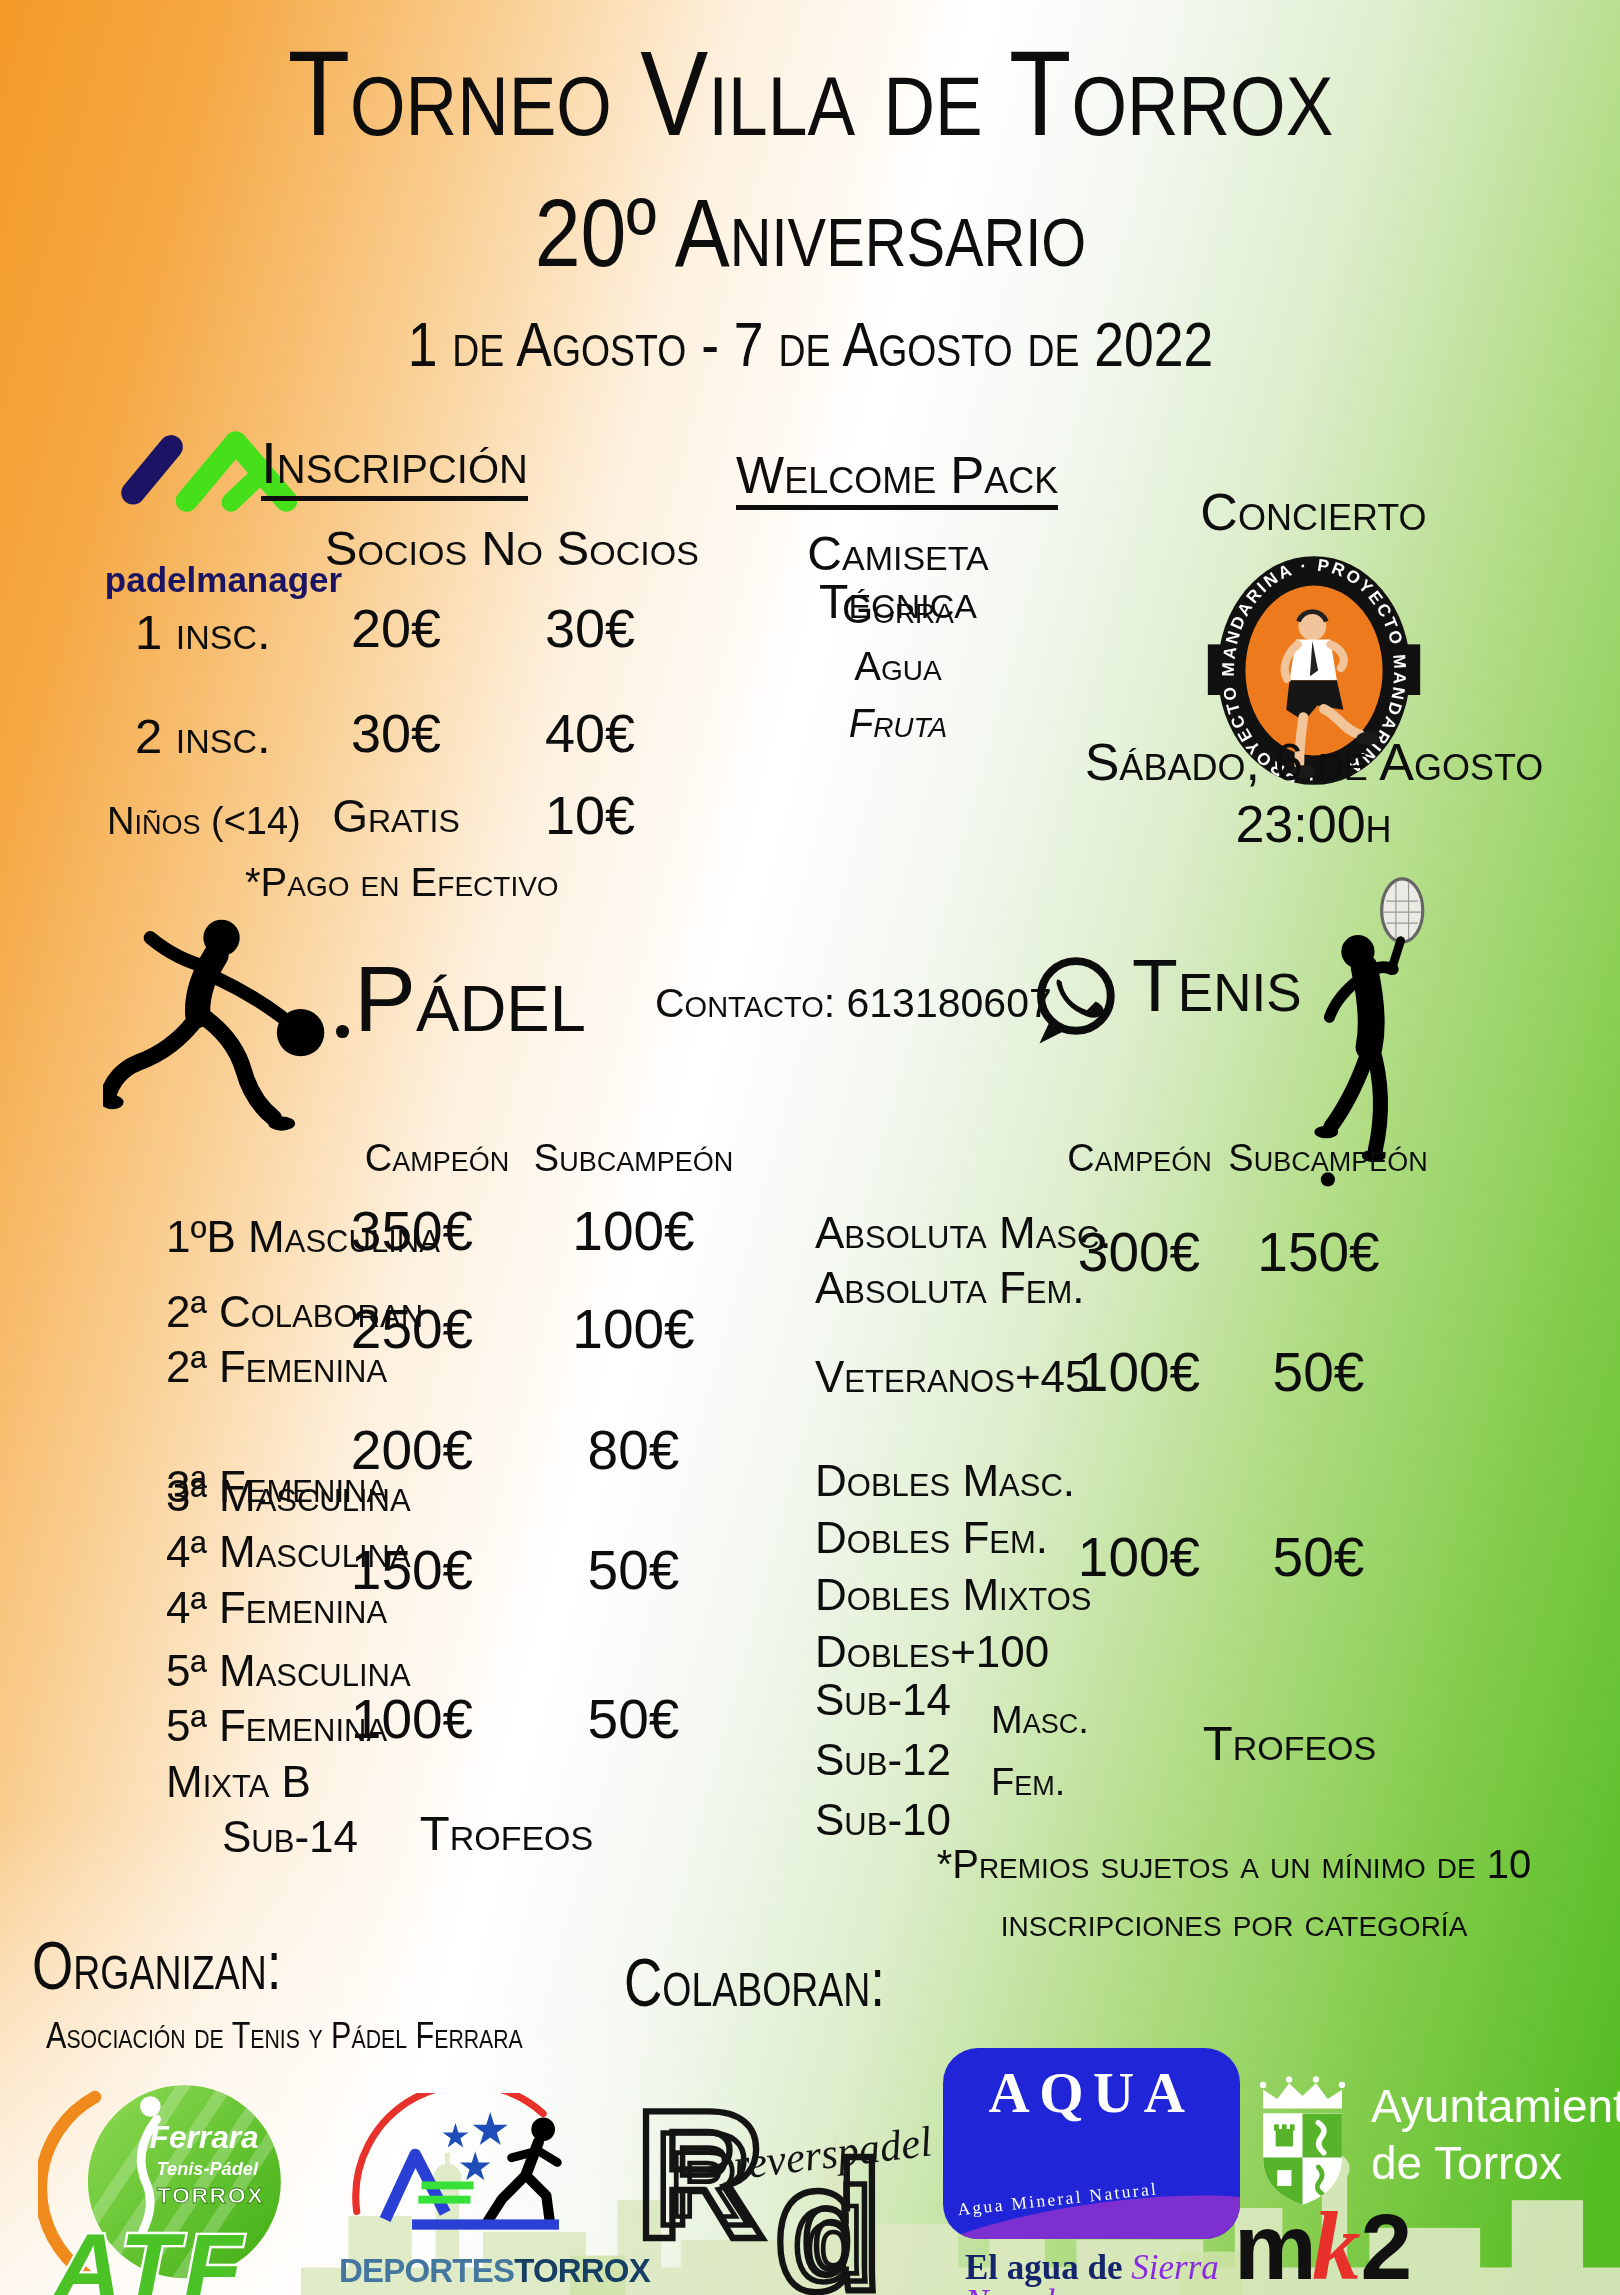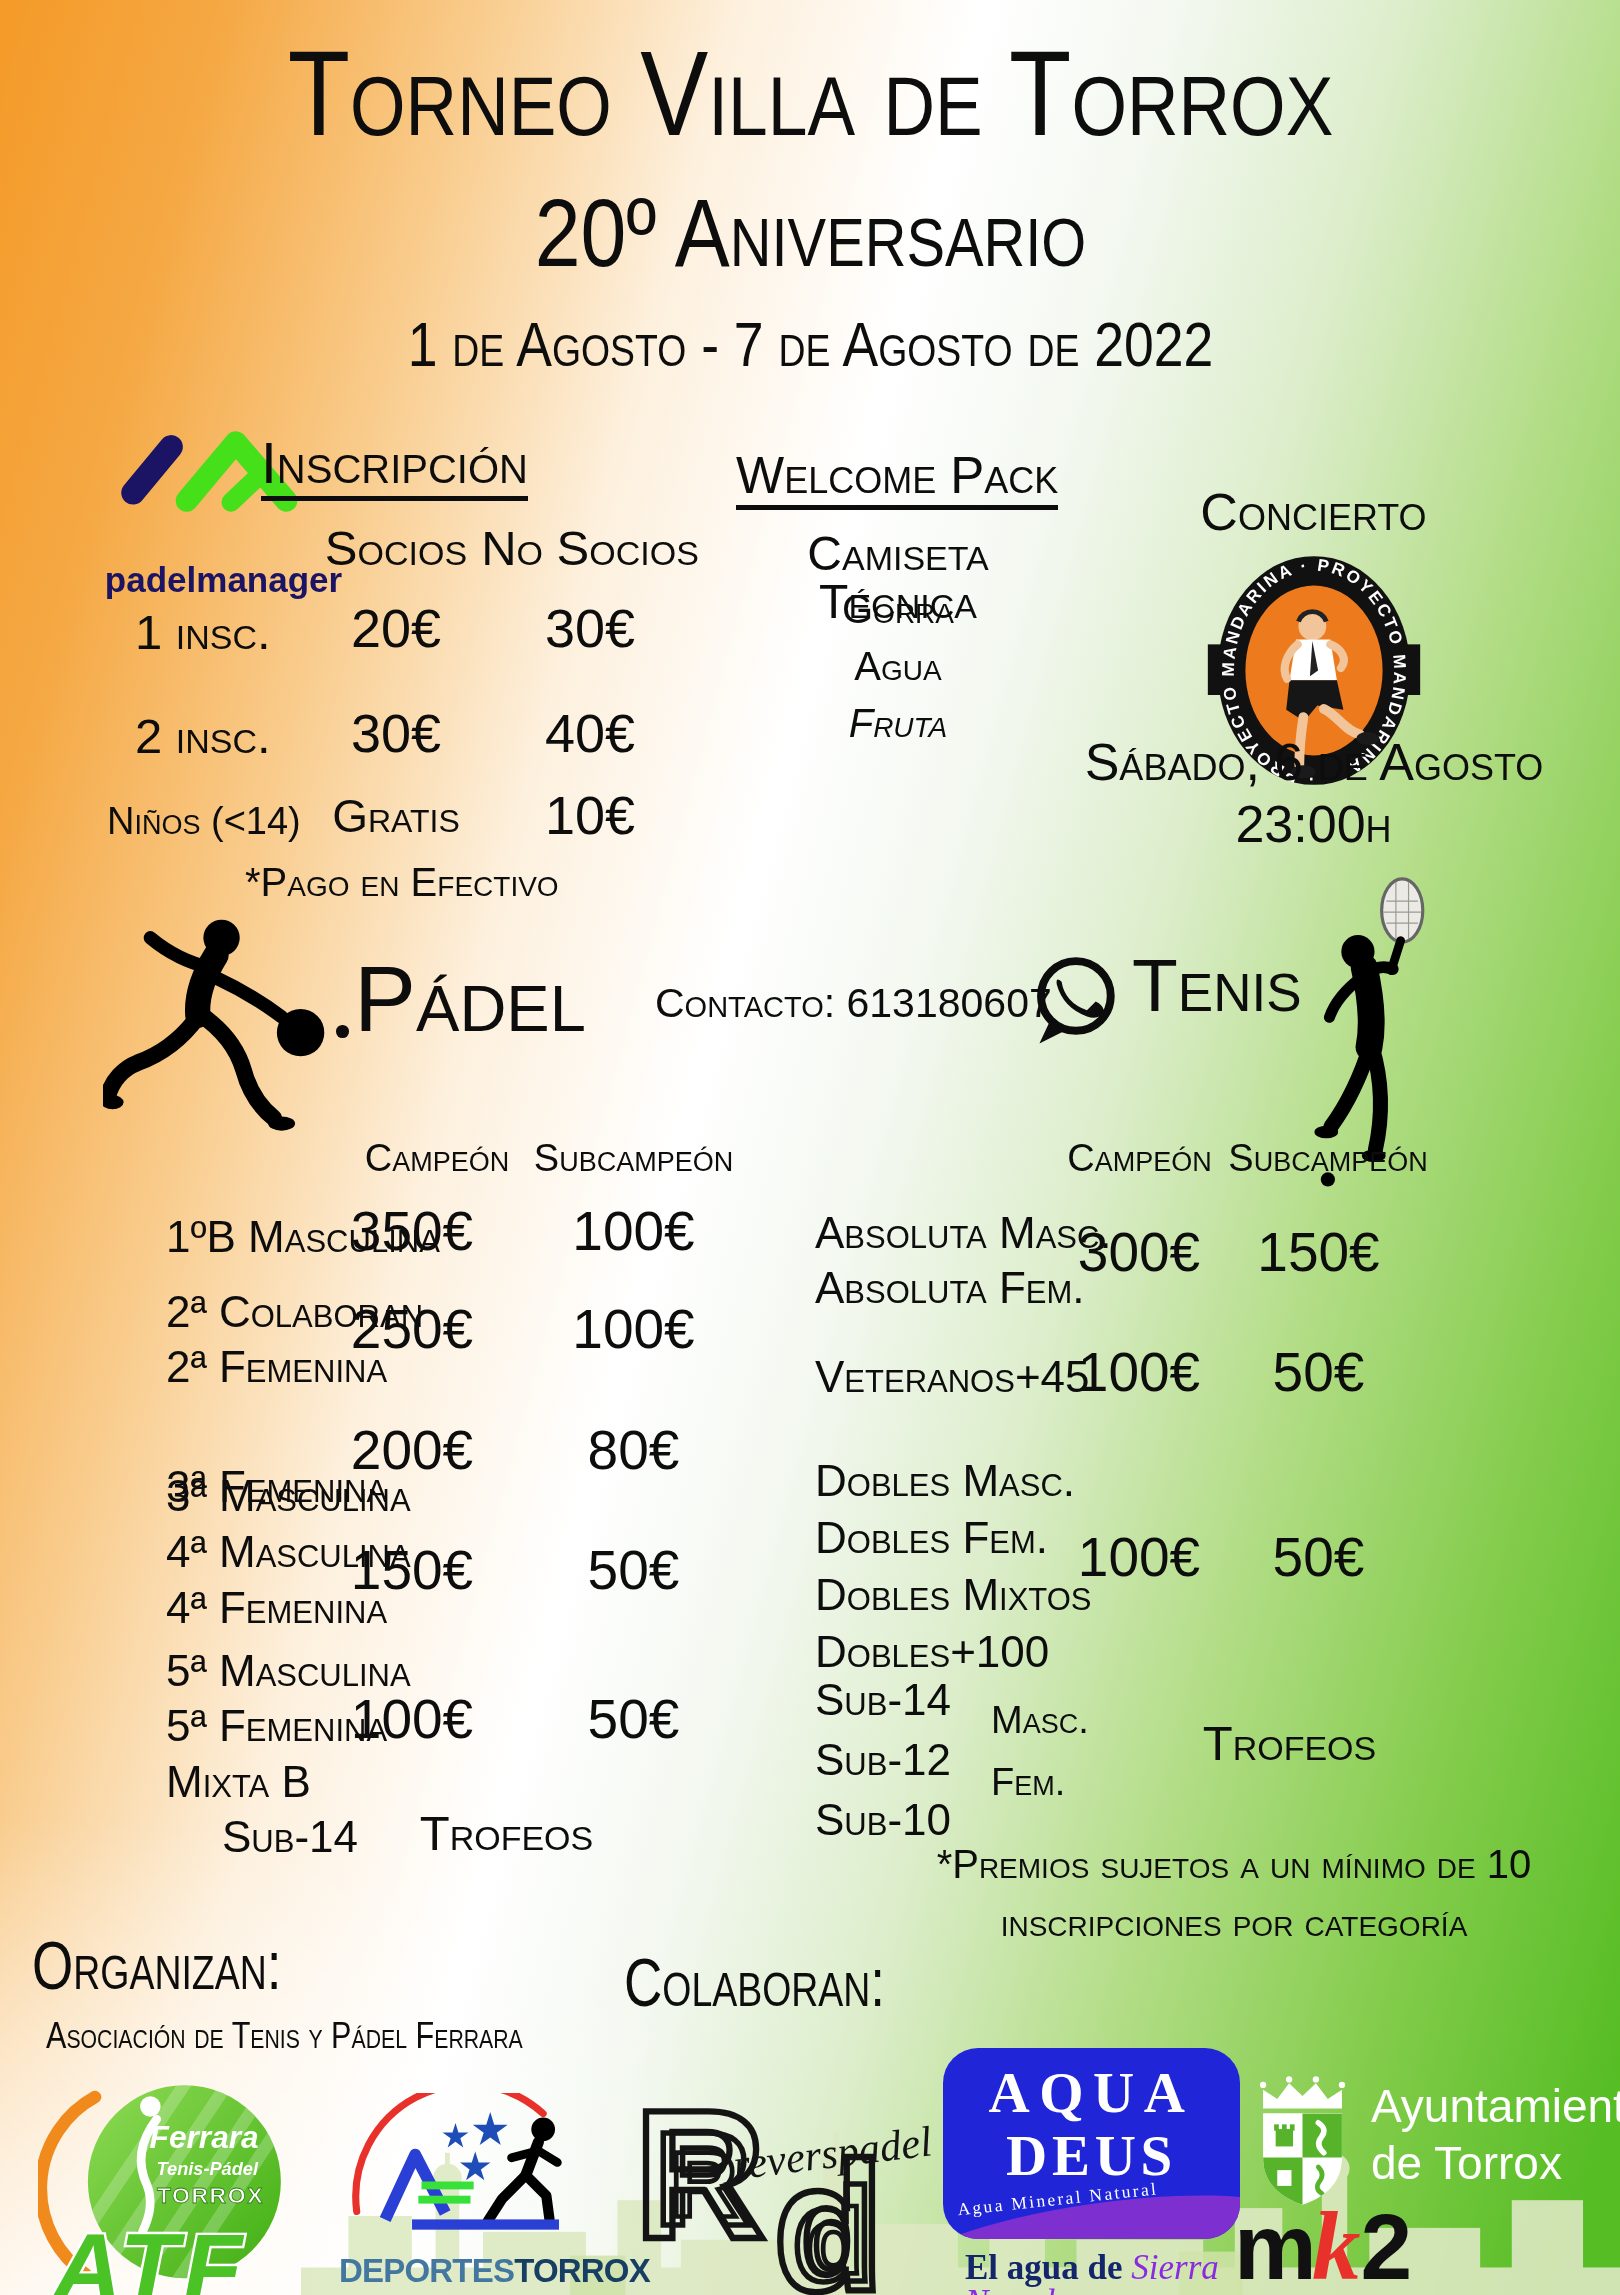--- a/index.html
+++ b/index.html
@@ -314,21 +314,20 @@
       <text x="182" y="282" font-size="232" stroke-width="8">d</text>
       <text x="206" y="270" font-size="170" stroke-width="7">d</text>
       <text x="224" y="260" font-size="118" stroke-width="6">d</text>
     </g>
     <text x="134" y="142" font-size="54" font-style="italic" font-family="Liberation Serif, serif" fill="#141414" transform="rotate(-7 134 142)">reverspadel</text>
   </svg>
 
   <div class="abs" style="left:943px;top:2048px;width:297px;height:248px;">
     <div class="abs" style="left:0;top:0;width:297px;height:191px;background:#2026d8;border-radius:35px;overflow:hidden;">
       <div class="abs ctr serif" style="left:0;top:16px;width:297px;font-size:57px;font-weight:bold;color:#fff;letter-spacing:9.5px;">AQUA</div>
-      <div class="abs ctr serif" style="left:0;top:79px;width:297px;font-size:57px;font-weight:bold;color:#fff;letter-spacing:4.7px;">DEUS</div>
       <div class="abs serif" style="left:14.2px;top:141px;width:237px;font-size:17.4px;color:#fff;letter-spacing:2.4px;transform:rotate(-6deg);">Agua Mineral Natural</div>
       <div class="abs" style="left:-55px;top:155px;width:427px;height:103px;background:#7d2fd0;border-radius:50%;transform:rotate(-8deg);"></div>
       <div class="abs" style="left:-40px;top:199px;width:427px;height:95px;background:#76c63f;border-radius:50%;transform:rotate(-8deg);"></div>
     </div>
     <div class="abs serif" style="left:22px;top:202px;width:285px;font-size:35px;">
       <span style="font-weight:bold;color:#14266b">El agua de </span><span style="font-style:italic;color:#8a2be2">Sierra Nevada</span>
     </div>
   </div>
 
   <div class="abs" style="left:1252px;top:2075px;width:369px;height:135px;">

